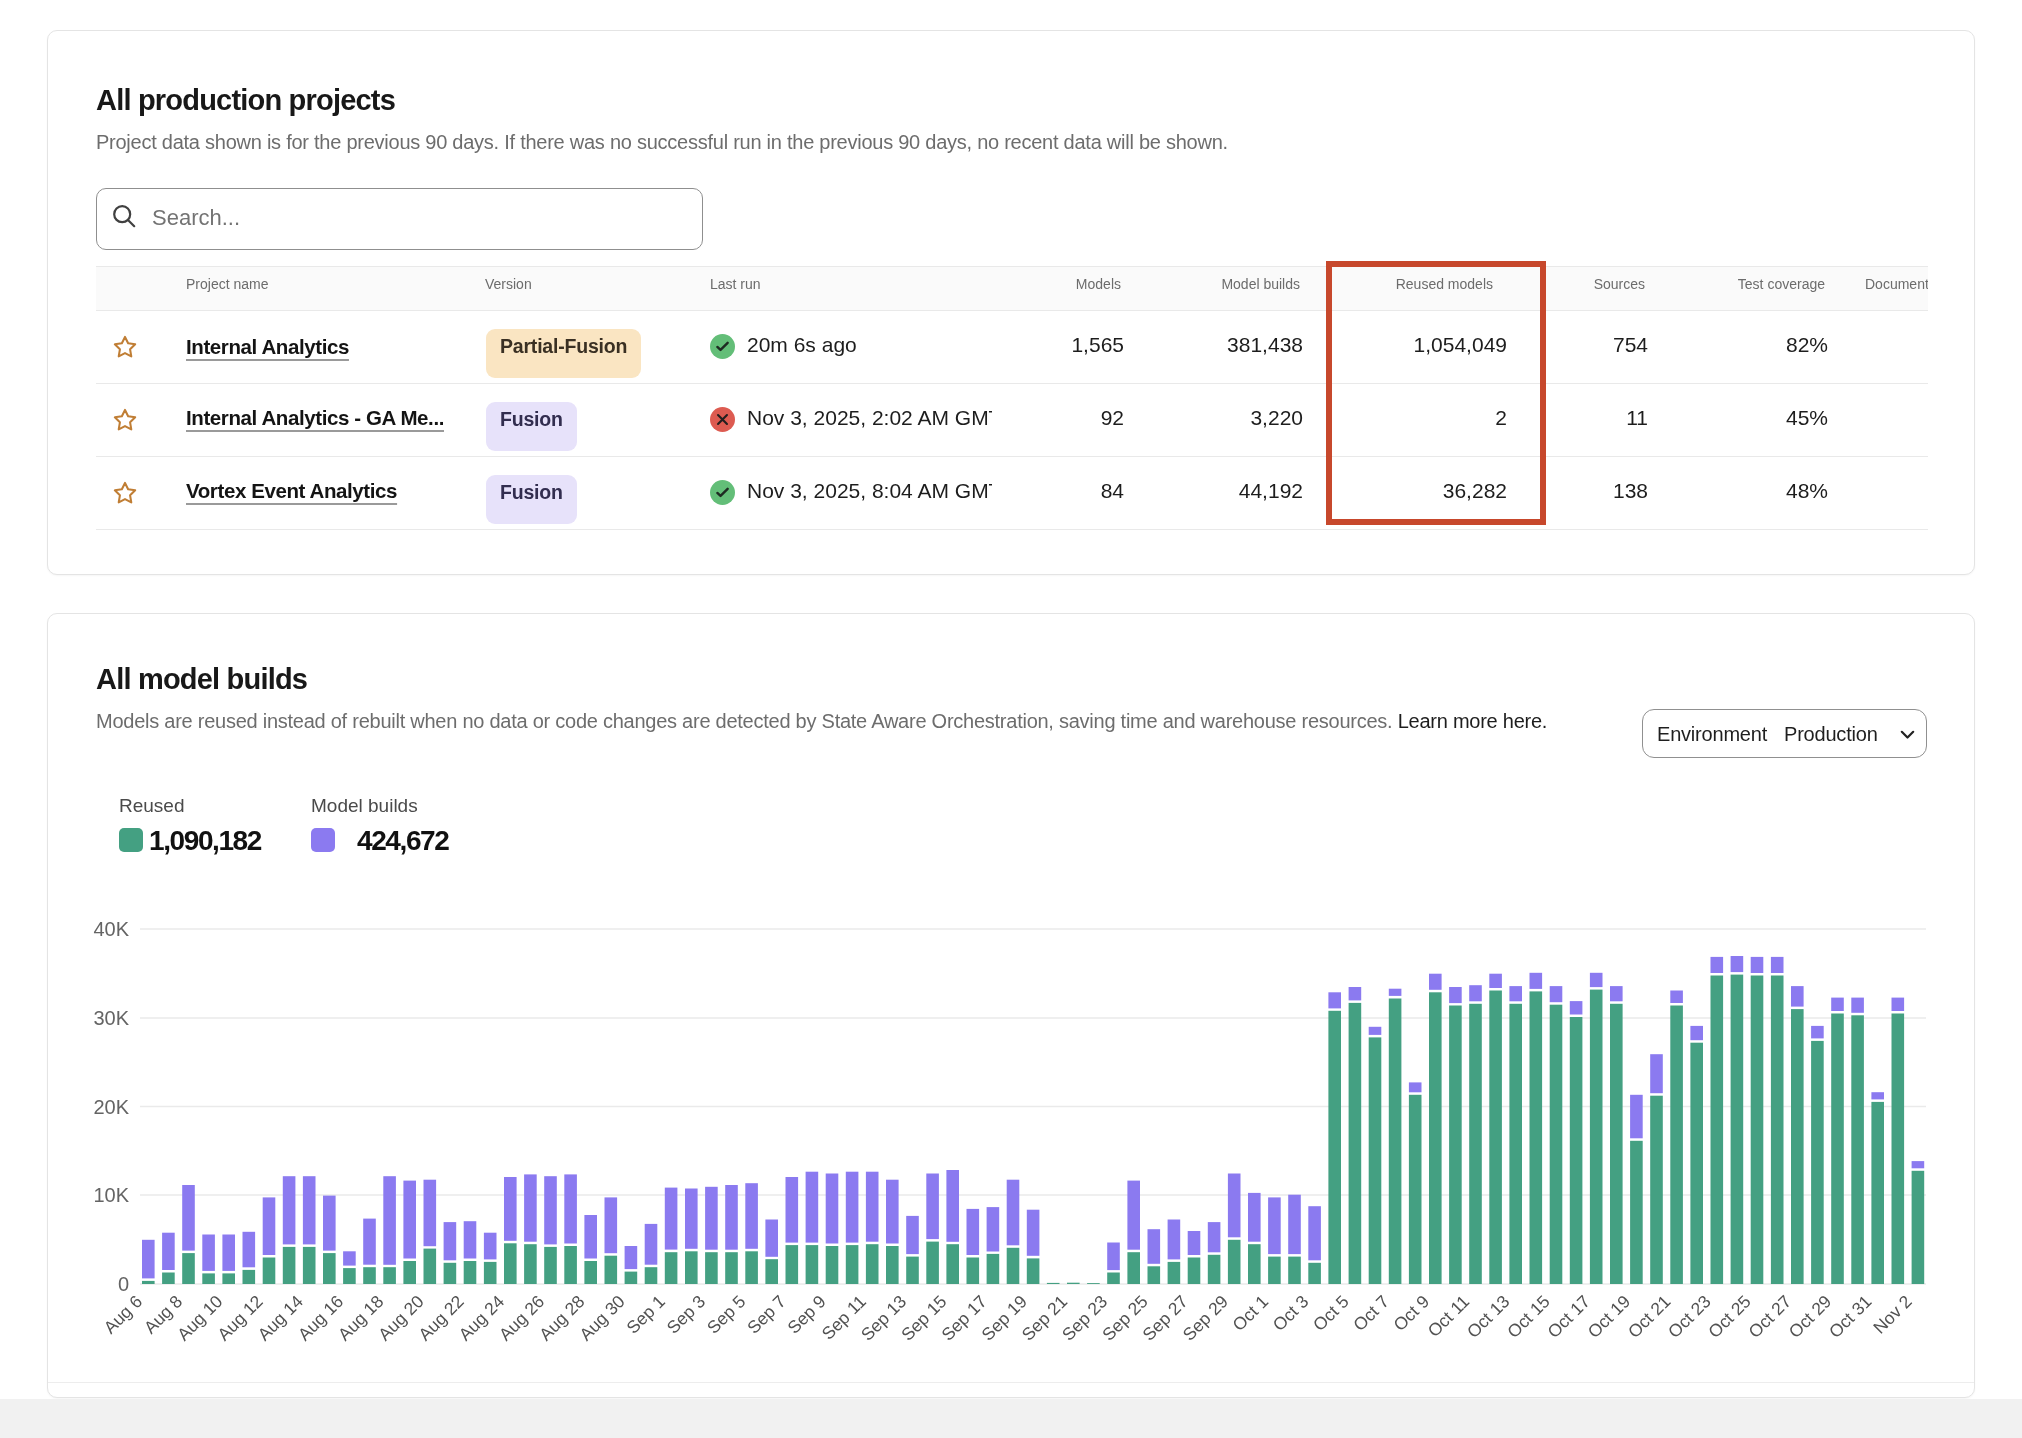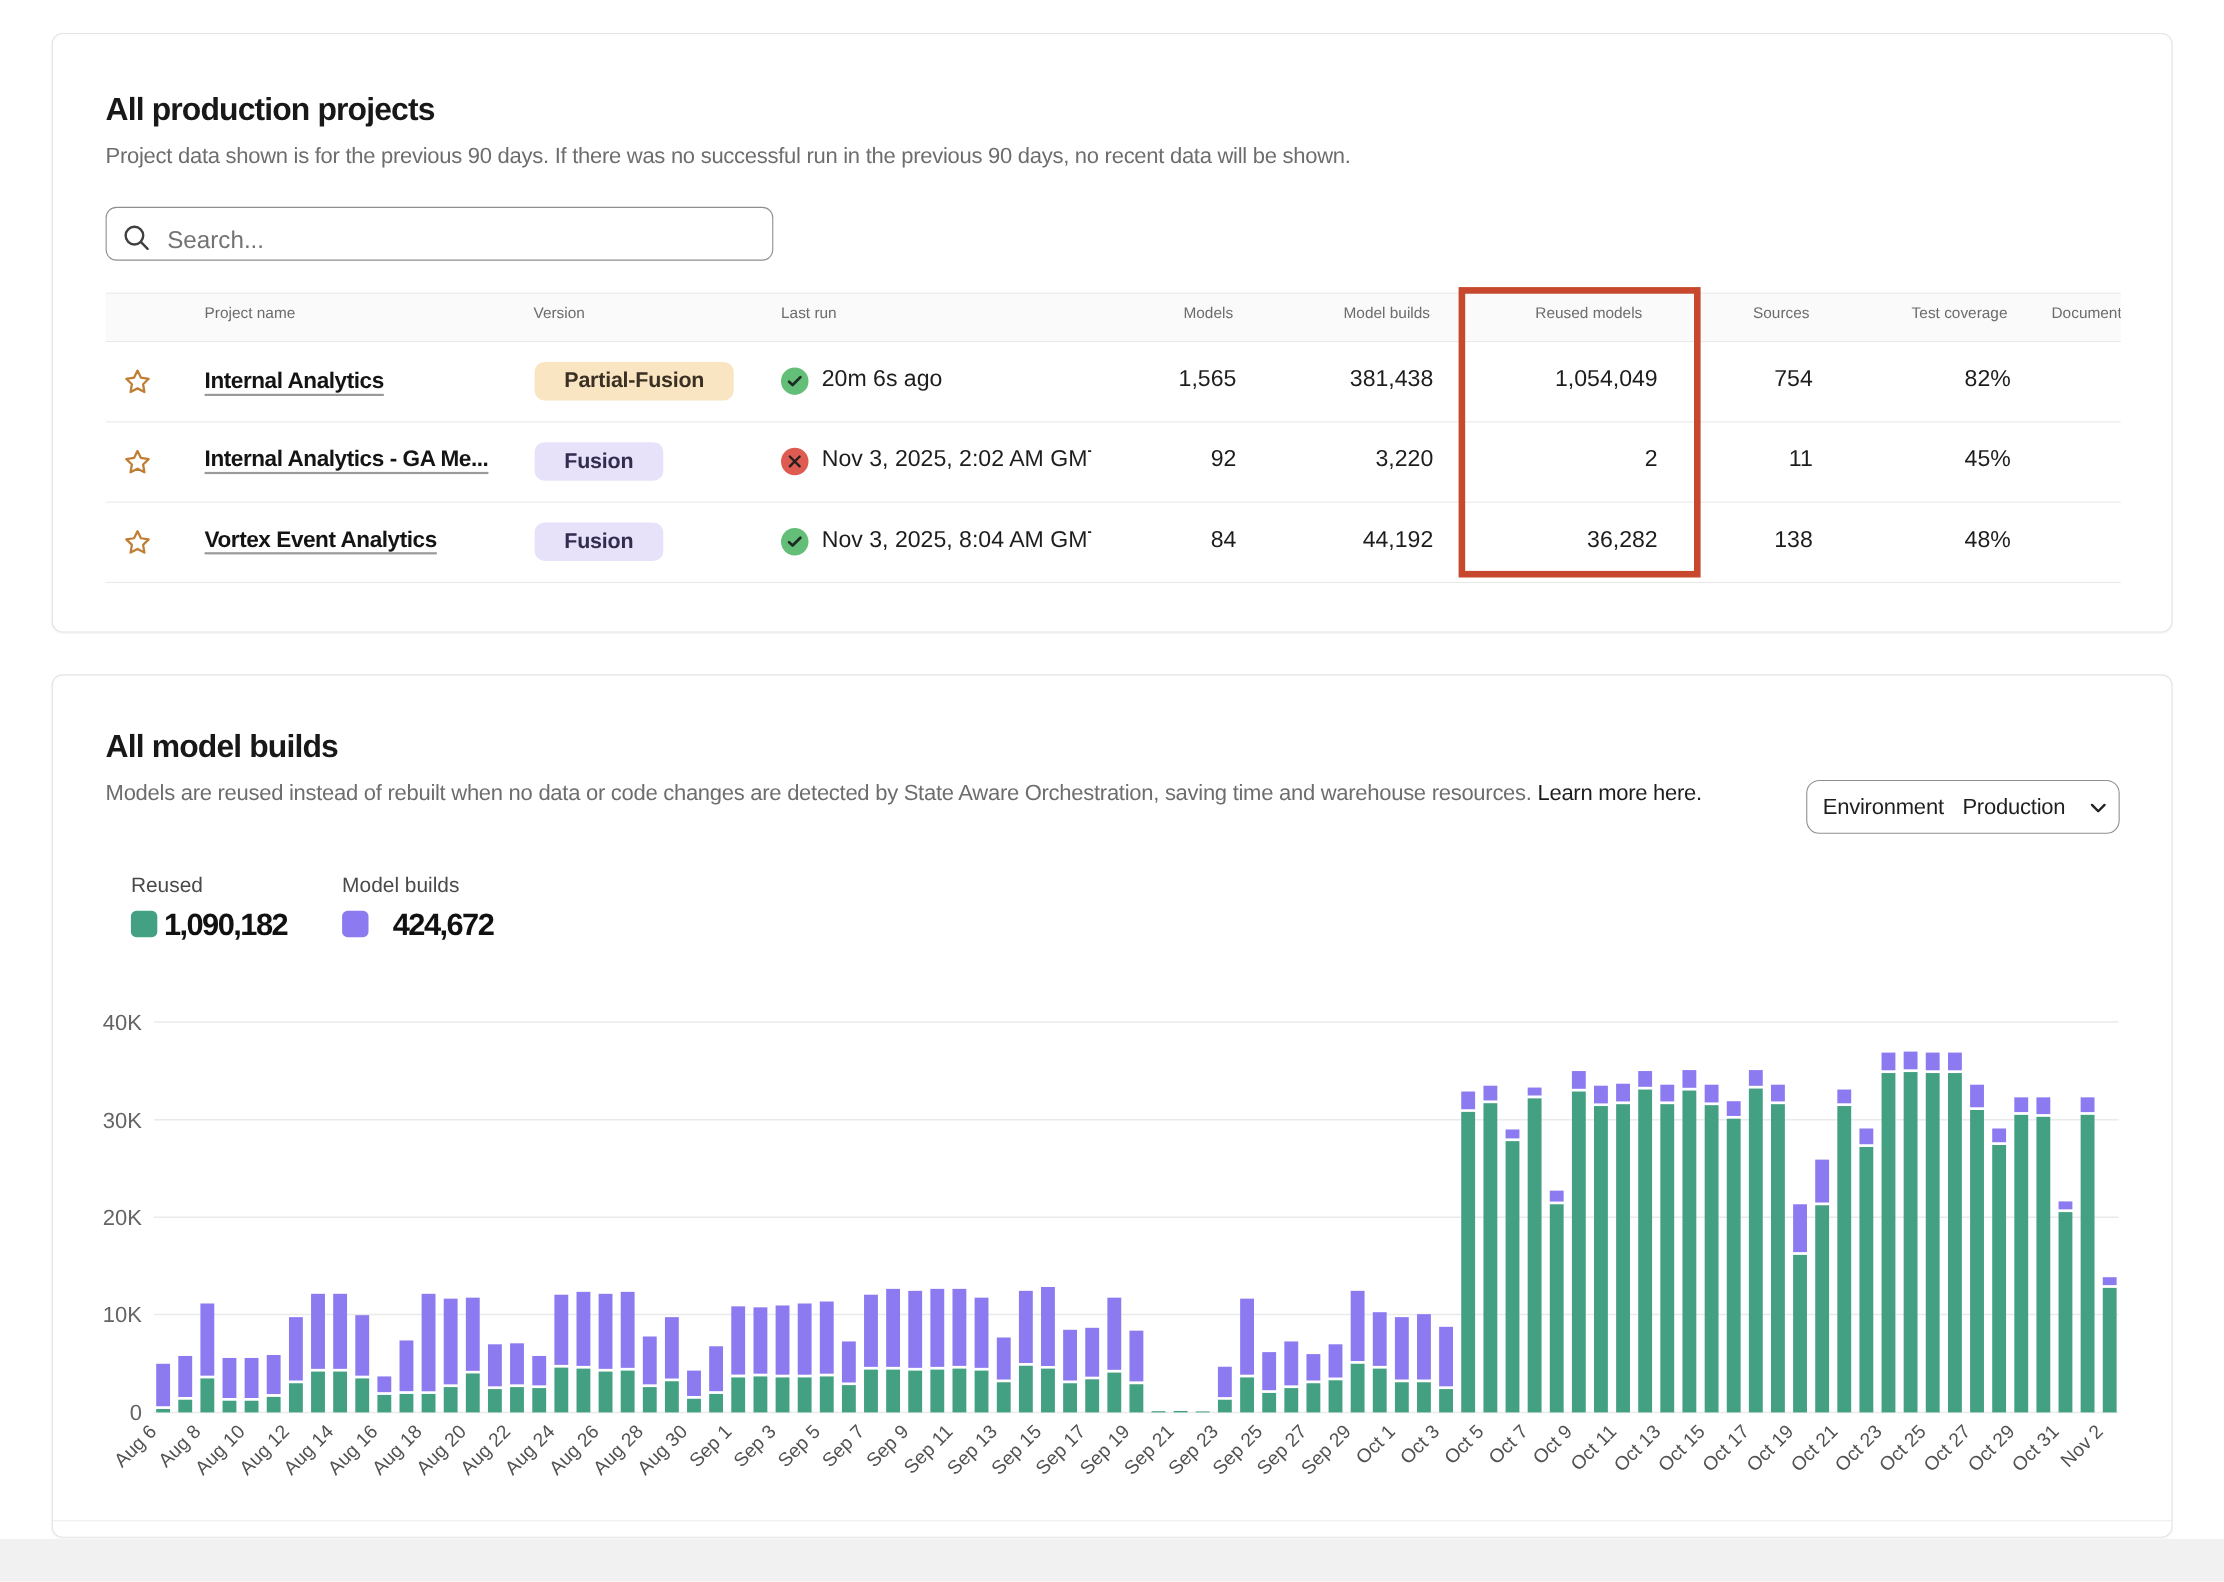--- a/index.html
+++ b/index.html
@@ -1,32 +1,32 @@
 <!DOCTYPE html>
 <html><head><meta charset="utf-8">
 <style>
 * { margin:0; padding:0; box-sizing:border-box; }
 html,body { width:2022px; height:1438px; background:#ffffff; font-family:"Liberation Sans", sans-serif; overflow:hidden; position:relative; }
 .card { position:absolute; left:47px; width:1928px; background:#fff; border:1px solid #e4e4e4; border-radius:10px; box-shadow:0 1px 2px rgba(0,0,0,0.04); }
 #card1 { top:30px; height:545px; }
 #card2 { top:613px; height:785px; }
 h1 { position:absolute; font-size:29px; font-weight:700; color:#181818; letter-spacing:-0.8px; }
 .sub { position:absolute; font-size:20px; color:#6d6d6d; letter-spacing:-0.25px; }
-.search { position:absolute; left:96px; top:188px; width:607px; height:49px; border:1.6px solid #8f8f8f; border-radius:10px; }
+.search { position:absolute; left:96px; top:188px; width:607px; height:62px; border:1.6px solid #8f8f8f; border-radius:10px; }
 .search svg { position:absolute; left:15px; top:15px; }
 .search span { position:absolute; left:55px; top:16px; font-size:22px; color:#737373; }
 .hline { position:absolute; left:96px; width:1832px; height:1px; background:#e9e9e9; }
 .hdrband { position:absolute; left:96px; top:267px; width:1832px; height:43px; background:#fafafa; }
 .hcell { position:absolute; font-size:14px; color:#6c6c6c; font-weight:400; top:276px; white-space:nowrap; }
 .hnum { text-align:right; }
 .cell { position:absolute; font-size:21px; color:#1d1d1d; white-space:nowrap; }
 .name { font-weight:700; font-size:20.5px; color:#141414; text-decoration:underline; text-decoration-color:#9a9a9a; text-underline-offset:5px; text-decoration-thickness:1.5px; letter-spacing:-0.4px; }
 .num { text-align:right; }
 .time { width:245px; overflow:hidden; }
-.badge { position:absolute; height:35px; line-height:35px; border-radius:9px; font-size:19.5px; font-weight:700; padding:0 27px; letter-spacing:-0.2px; }
+.badge { position:absolute; height:49px; line-height:35px; border-radius:9px; font-size:19.5px; font-weight:700; padding:0 14px; letter-spacing:-0.2px; }
 .badge.orange { background:#FAE5C2; color:#3a3023; }
 .badge.purple { background:#E7E2FA; color:#322d4f; }
 .statusc { position:absolute; width:25px; height:25px; border-radius:50%; display:flex; align-items:center; justify-content:center; }
 .redrect { position:absolute; left:1326px; top:261px; width:220px; height:264px; border:6px solid #C7482C; }
 .dropdown { position:absolute; left:1642px; top:709px; width:285px; height:49px; border:1.6px solid #909090; border-radius:12px; }
 .dropdown .t1 { position:absolute; left:14px; top:13px; font-size:20px; color:#1f1f1f; font-weight:500; letter-spacing:-0.2px;}
 .dropdown .t2 { position:absolute; left:141px; top:13px; font-size:20px; color:#1f1f1f; font-weight:500; letter-spacing:-0.2px;}
 .dropdown svg { position:absolute; left:257px; top:20px; }
 .leglab { position:absolute; font-size:19px; color:#4a4a4a; }
 .sw { position:absolute; width:24px; height:24px; border-radius:5px; }

